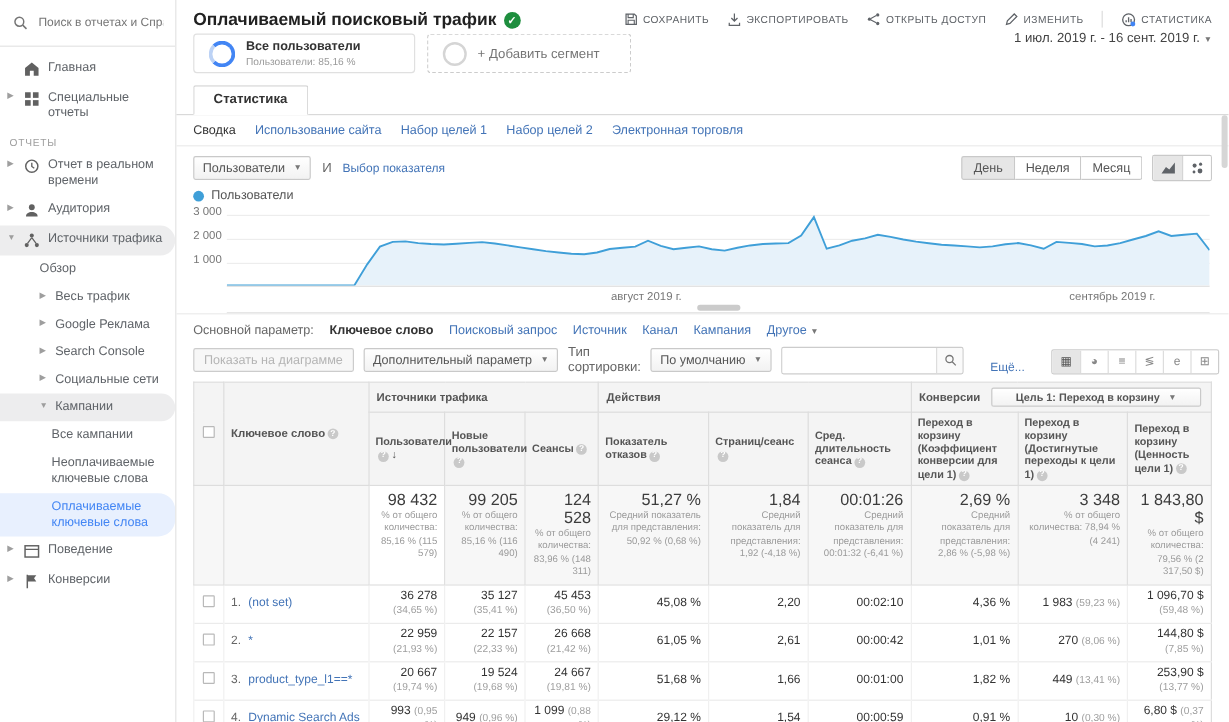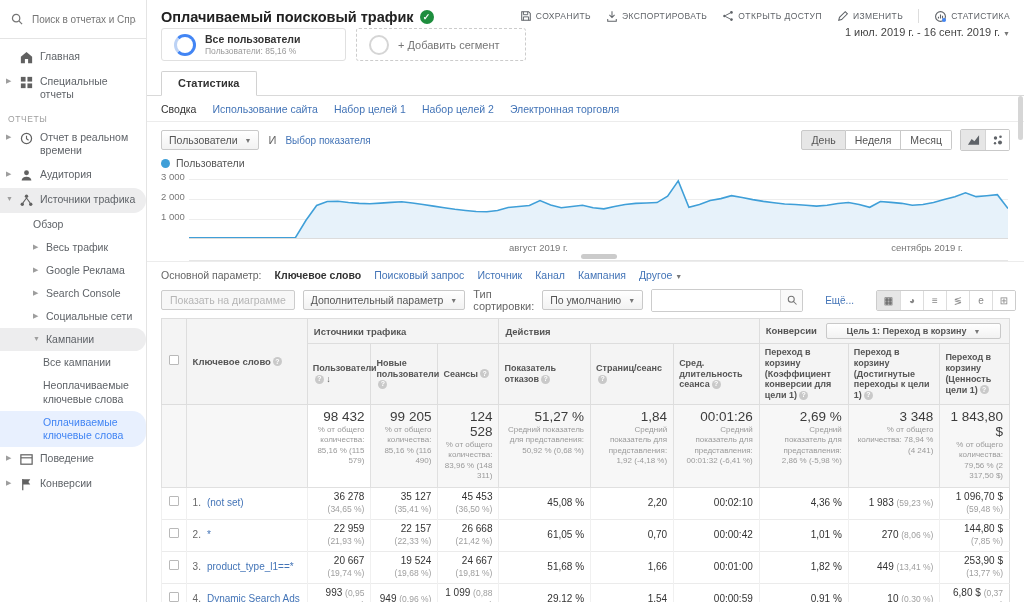--- a/index.html
+++ b/index.html
@@ -68,21 +68,21 @@
   .xlab{position:absolute;top:69px;color:#777;font-size:9.5px}
   .mini{position:absolute;left:28px;right:2px;top:80px;height:8px;border-bottom:1px solid #e6e6e6}
   .thumb{width:36px;height:5px;background:#cbcbcb;border-radius:3px;margin:1px auto 0;cursor:pointer}
   
   .dimrow{padding:7px 14px 5px;border-top:1px solid #ececec;display:flex;gap:13px;align-items:center;font-size:10.5px;color:#666}
   .dim-on{color:#333;font-weight:bold}
   .toolbar{display:flex;align-items:center;gap:8px;padding:2px 14px 6px}
   .btn{border:1px solid #ccc;border-radius:2px;background:linear-gradient(#fff,#f4f4f4);padding:3px 8px;color:#555;cursor:pointer;font-size:10.5px;white-space:nowrap}
   .btn.dis{color:#b5b5b5;background:#f7f7f7;cursor:default}
   .sortlbl{color:#666;font-size:11px}
-  .searchbox{margin-left:auto;display:flex;align-items:center;gap:22px}
+  .searchbox{margin-left:auto;display:flex;align-items:flex-end;gap:22px}
   .searchbox .si{display:flex;border:1px solid #ccc;border-radius:2px;overflow:hidden}
   .searchbox input{border:0;outline:0;padding:3px 5px;width:128px;font-family:"Liberation Sans",sans-serif}
   .mag{width:22px;display:flex;align-items:center;justify-content:center;border-left:1px solid #ddd;background:#fafafa;cursor:pointer}
   .views{display:flex;border:1px solid #ccc;border-radius:2px;overflow:hidden}
   .vbtn{width:23px;height:19px;display:flex;align-items:center;justify-content:center;color:#888;font-size:10px;cursor:pointer;background:#fff}
   .vbtn+.vbtn{border-left:1px solid #ddd}
   .vbtn.on{background:#e6e6e6;color:#555}
   
   .tblwrap{margin:0 14px}
   table{width:100%;border-collapse:collapse;table-layout:fixed;border:1px solid #ddd}
@@ -519,21 +519,21 @@
               <td>1 983 <span class="pct">(59,23 %)</span></td>
               <td>1 096,70 $ <span class="pct">(59,48 %)</span></td>
             </tr>
             <tr>
               <td class="cbcell"><span class="cb"></span></td>
               <td class="kwcell"><span class="rn">2.</span><a class="kwlink">*</a></td>
               <td>22 959 <span class="pct">(21,93 %)</span></td>
               <td>22 157 <span class="pct">(22,33 %)</span></td>
               <td>26 668 <span class="pct">(21,42 %)</span></td>
               <td>61,05 %</td>
-              <td>0,70</td>
+              <td>2,61</td>
               <td>00:00:42</td>
               <td>1,01 %</td>
               <td>270 <span class="pct">(8,06 %)</span></td>
               <td>144,80 $ <span class="pct">(7,85 %)</span></td>
             </tr>
             <tr>
               <td class="cbcell"><span class="cb"></span></td>
               <td class="kwcell"><span class="rn">3.</span><a class="kwlink">product_type_l1==*</a></td>
               <td>20 667 <span class="pct">(19,74 %)</span></td>
               <td>19 524 <span class="pct">(19,68 %)</span></td>

